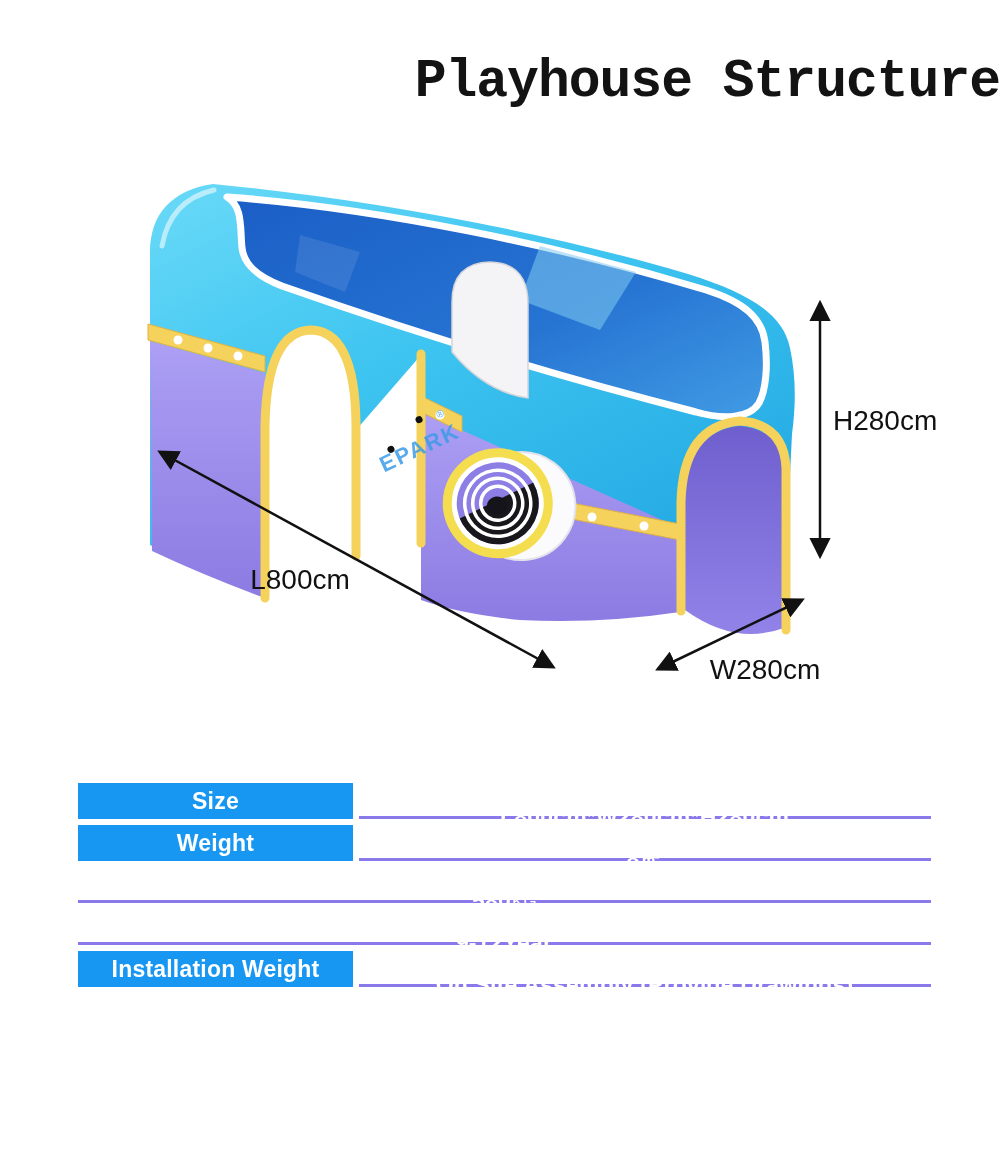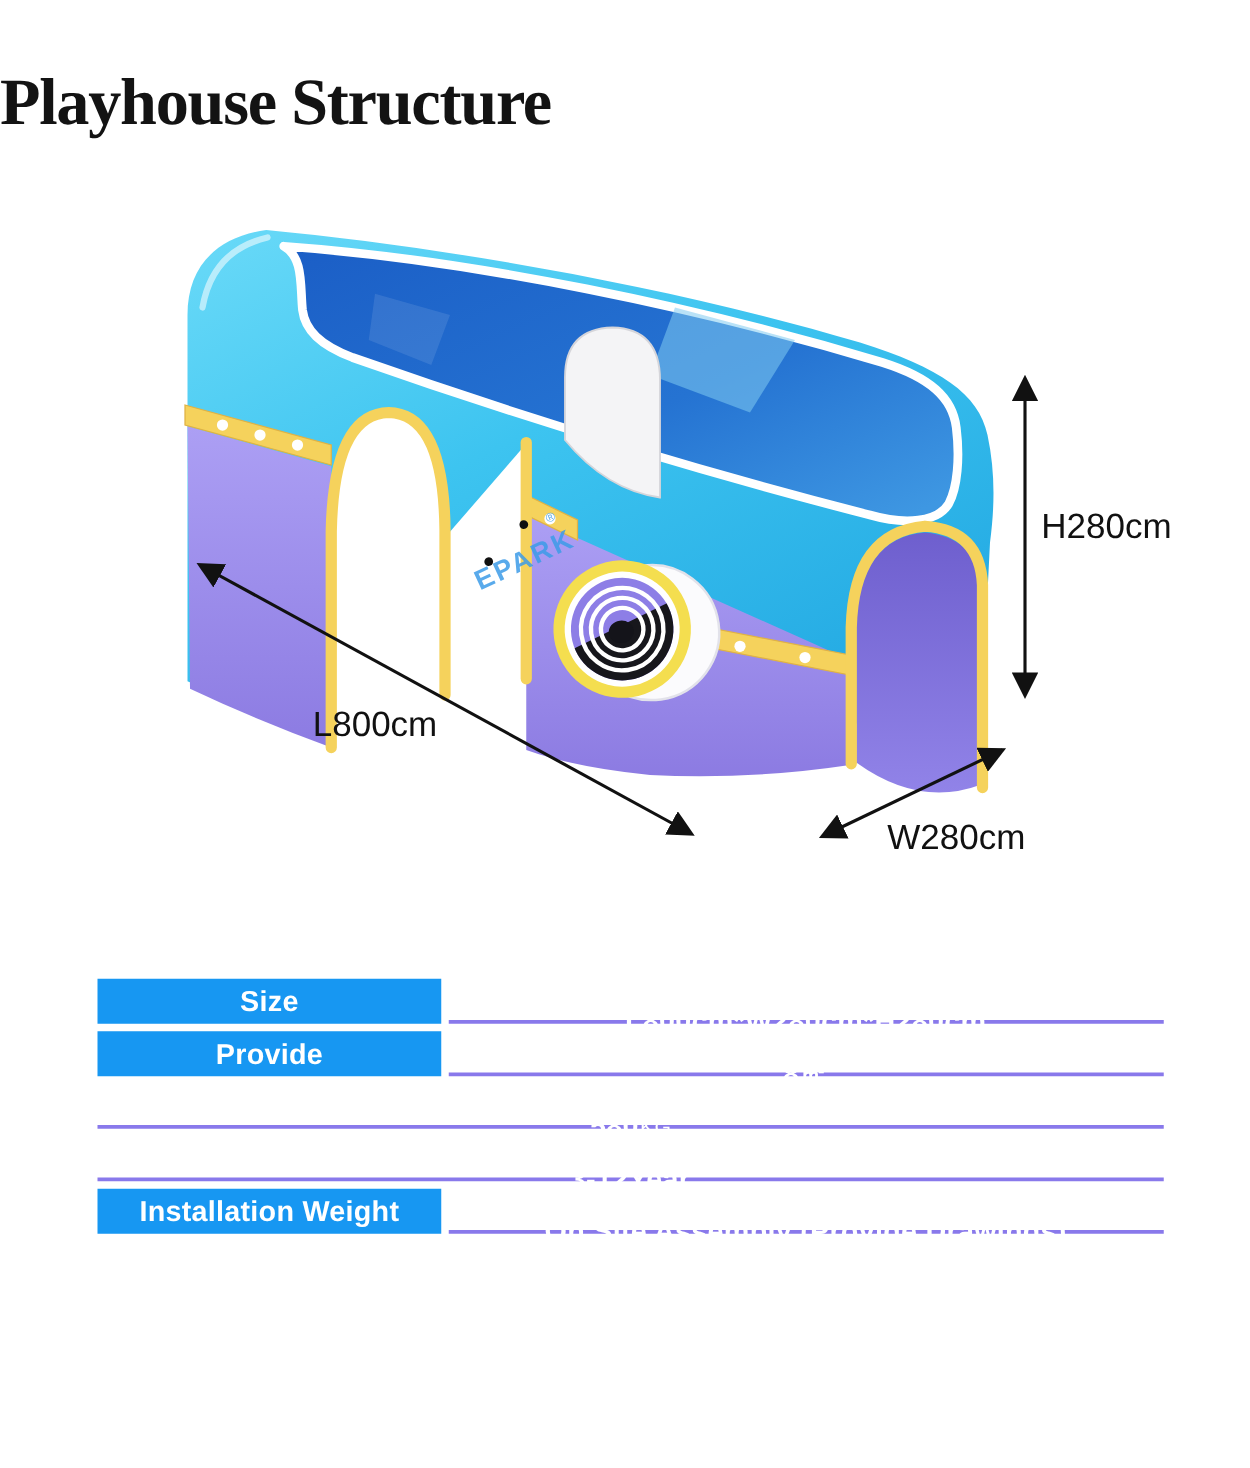--- a/index.html
+++ b/index.html
@@ -3,22 +3,22 @@
 <meta charset="utf-8">
 <style>
   html,body{margin:0;padding:0;}
   body{
     width:1000px;height:1174px;position:relative;
     background:#fff;overflow:hidden;
     font-family:"Liberation Sans",sans-serif;
   }
   .page-title{
     position:absolute;top:52px;left:0;width:1000px;
-    text-align:left;margin:0;
-    font-family:Liberation Serif, serif;
+    text-align:right;margin:0;
+    font-family:Liberation Mono, monospace;
     font-weight:700;font-size:53px;letter-spacing:-1px;
     color:var(--title_color,#131313);
   }
   .illustration{position:absolute;left:0;top:150px;width:1000px;height:620px;}
   .dim-label{
     font-family:"Liberation Sans",sans-serif;
     font-size:28px;fill:var(--arrow_black,#111);
   }
   .spec-table{position:absolute;left:78px;top:783px;width:853px;}
   .spec-row{display:flex;margin-bottom:6px;height:36px;}
@@ -147,35 +147,35 @@
 
 <div class="spec-table">
   <div class="spec-row">
     <div class="spec-cell label">Size</div>
     <div class="spec-cell value">
         <span>L800cm*W280cm*H280cm</span>
         <span class="unit"></span>
       </div>
   </div>
   <div class="spec-row">
-    <div class="spec-cell label">Provide</div>
+    <div class="spec-cell label">Weight</div>
     <div class="spec-cell value">
         <span>8㎡</span>
         <span class="unit"></span>
       </div>
   </div>
   <div class="spec-row">
     <div class="spec-cell value">
         <span>580</span>
         <span class="unit">KG</span>
       </div>
   </div>
   <div class="spec-row">
     <div class="spec-cell value">
-        <span>3-12Year</span>
+        <span>9-12Year</span>
         <span class="unit"></span>
       </div>
   </div>
   <div class="spec-row">
     <div class="spec-cell label">Installation Weight</div>
     <div class="spec-cell value">
         <span>On Site Assembly (Provide Drawings)</span>
         <span class="unit"></span>
       </div>
   </div>

